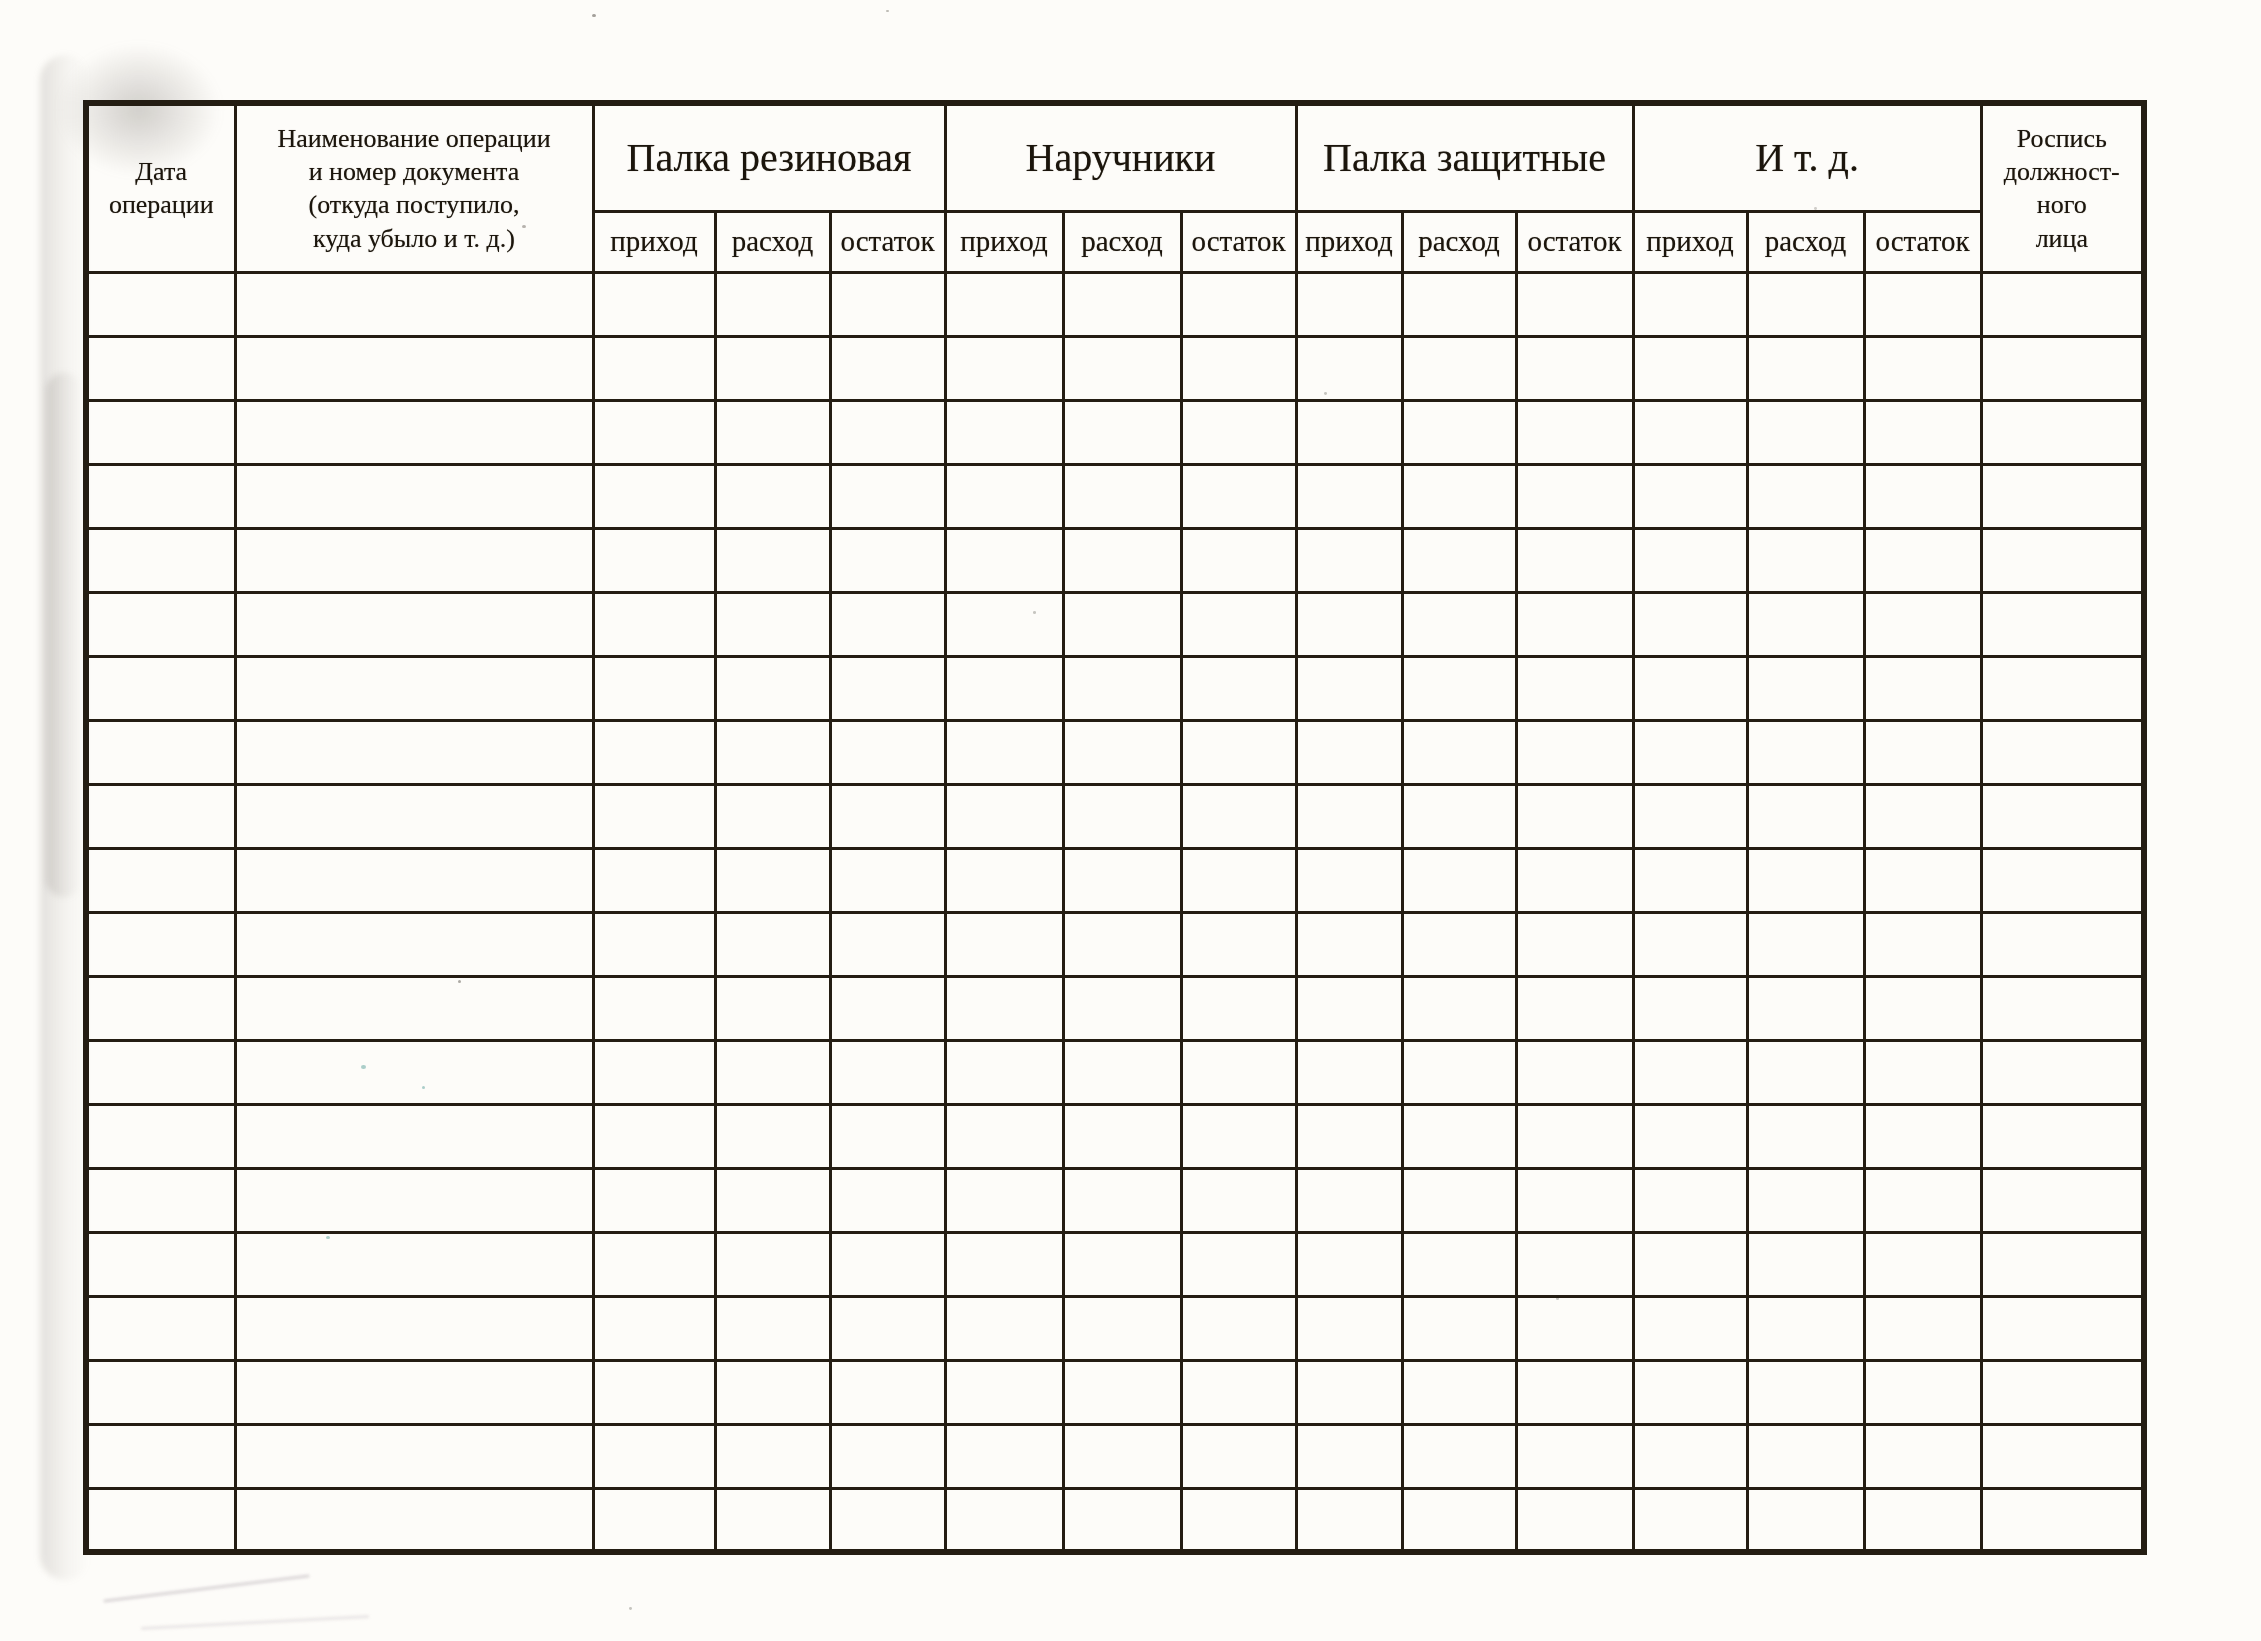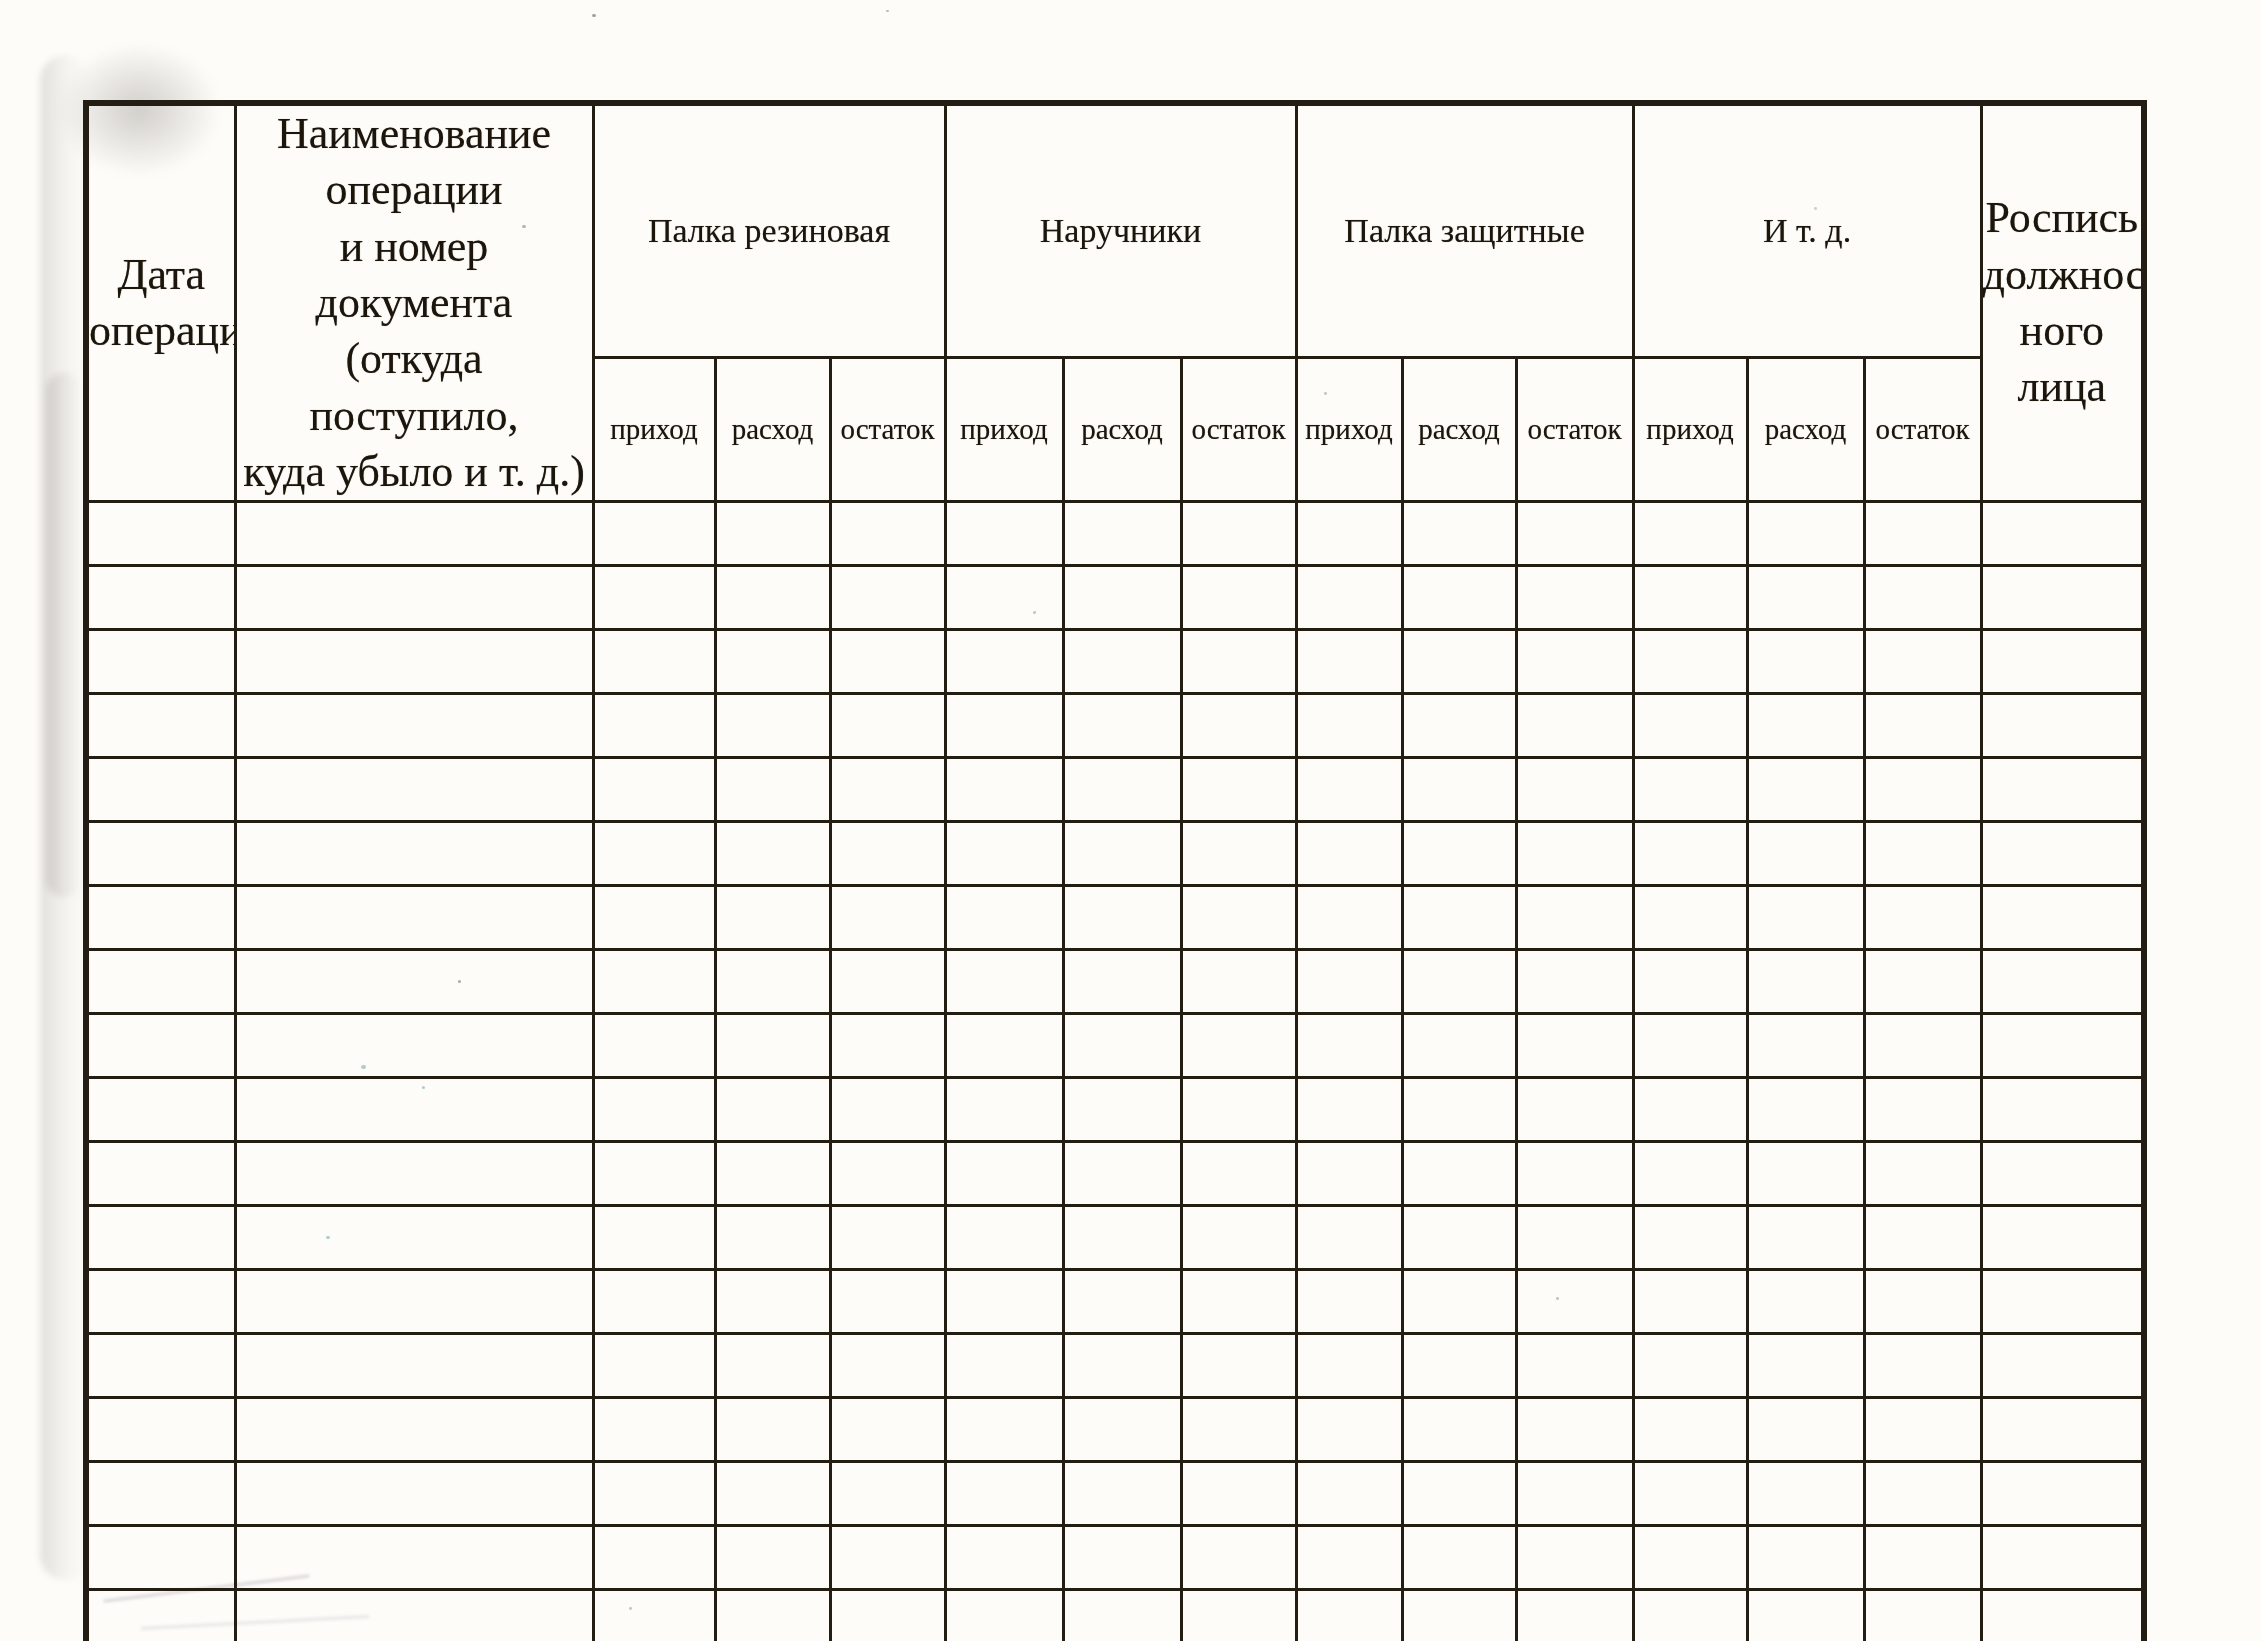--- a/index.html
+++ b/index.html
@@ -71,22 +71,22 @@
   .ledger th {
     font-weight: normal;
     text-align: center;
     vertical-align: middle;
     white-space: pre-line;
     line-height: 1.28;
     text-shadow: 0 0 0.8px rgba(32,24,10,0.55);
   }
   tr.tier-groups { height: 108px; }
   tr.tier-subs   { height: 61px;  }
-  th.span-head   { font-size: 44px; }
-  th.group-head  { font-size: 34px; }
+  th.span-head   { font-size: 26px; }
+  th.group-head  { font-size: 40px; }
   th.sub-head    { font-size: 29px; }
   tbody tr       { height: 64px; }
   tbody td       { background: transparent; }
 </style>
 </head>
 <body>
 
 <div class="page">
 
   <div class="art art-left-band"></div>

